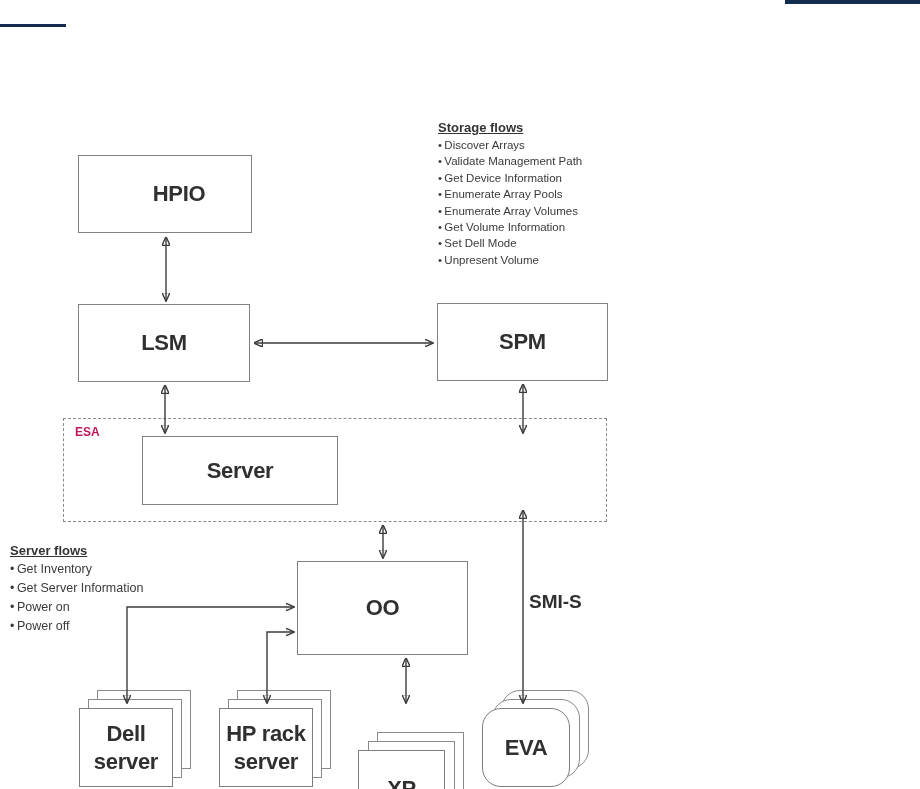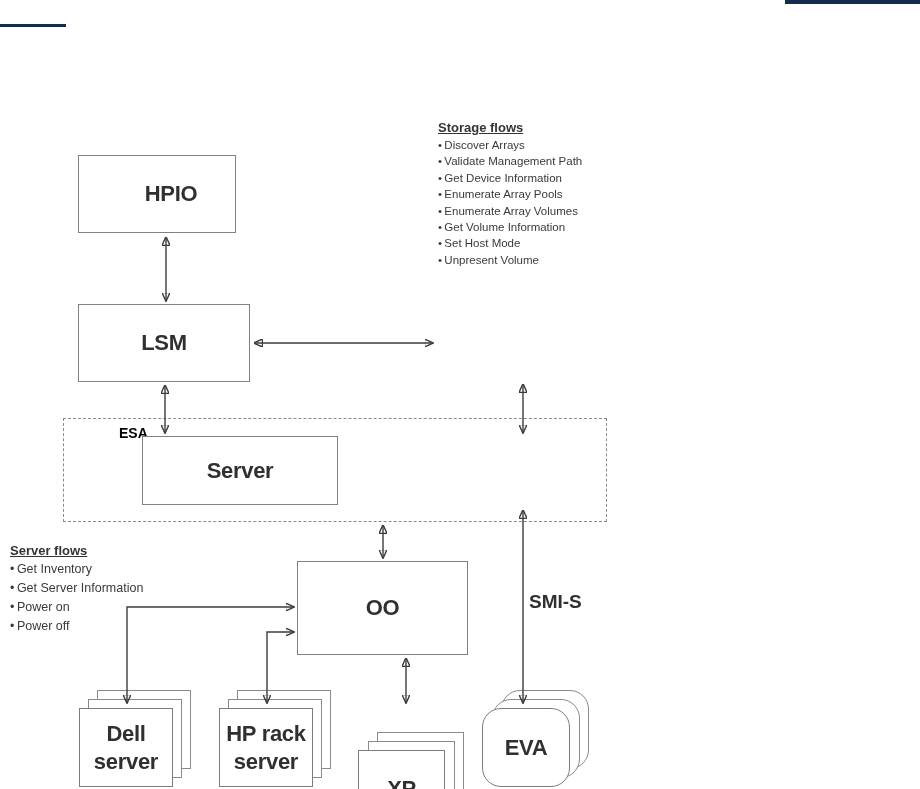--- a/index.html
+++ b/index.html
@@ -21,34 +21,34 @@
     border:1px solid #818181;
     display:flex;align-items:center;justify-content:center;
     z-index:2;
     box-sizing:border-box;
   }
   .node-label{
     font-size:22px;font-weight:600;color:#303030;
     letter-spacing:-0.3px;text-align:center;line-height:28px;
     white-space:pre-line;
   }
-  #node-hpio{left:78px;top:155px;width:158px;height:78px;padding-left:28px;}
+  #node-hpio{left:78px;top:155px;width:174px;height:78px;padding-left:28px;}
   #node-lsm{left:78px;top:304px;width:172px;height:78px;}
   #node-spm{left:437px;top:303px;width:171px;height:78px;}
   #node-server{left:142px;top:436px;width:196px;height:69px;z-index:3;}
   #node-storage{left:363px;top:436px;width:196px;height:71px;z-index:3;}
   #node-oo{left:297px;top:561px;width:171px;height:94px;}
 
   #group-esa{
     position:absolute;left:63px;top:418px;width:544px;height:104px;
     border:1px dashed #8a8a8a;box-sizing:border-box;z-index:1;background:transparent;
   }
   #esa-label{
     position:absolute;left:11px;top:6px;
-    font-size:14px;font-weight:600;color:#000000;margin-left:44px;
+    font-size:12px;font-weight:600;color:#be185d;
   }
 
   #smis-label{
     position:absolute;left:529px;top:591px;
     font-size:19px;font-weight:600;color:#303030;z-index:4;
   }
 
   .flows{position:absolute;z-index:4;}
   #storage-flows{left:438px;top:120px;width:180px;}
   #server-flows{left:10px;top:543px;width:170px;}
@@ -97,21 +97,21 @@
 
   <div id="storage-flows" class="flows">
     <div class="flows-title">Storage flows</div>
     <ul class="flows-list">
       <li>Discover Arrays</li>
       <li>Validate Management Path</li>
       <li>Get Device Information</li>
       <li>Enumerate Array Pools</li>
       <li>Enumerate Array Volumes</li>
       <li>Get Volume Information</li>
-      <li>Set Host Mode</li>
+      <li>Set Dell Mode</li>
       <li>Unpresent Volume</li>
     </ul>
   </div>
 
   <div id="server-flows" class="flows">
     <div class="flows-title">Server flows</div>
     <ul class="flows-list">
       <li>Get Inventory</li>
       <li>Get Server Information</li>
       <li>Power on</li>
@@ -120,20 +120,23 @@
   </div>
 
   <div id="node-hpio" class="node">
     <span class="node-label">HPIO</span>
   </div>
 
   <div id="node-lsm" class="node">
     <span class="node-label">LSM</span>
   </div>
 
+  <div id="node-spm" class="node">
+    <span class="node-label">SPM</span>
+  </div>
 
   <div id="group-esa">
     <span id="esa-label">ESA</span>
   </div>
   <div id="node-server" class="node">
     <span class="node-label">Server</span>
   </div>
 
   <div id="node-oo" class="node">
     <span class="node-label">OO</span>

